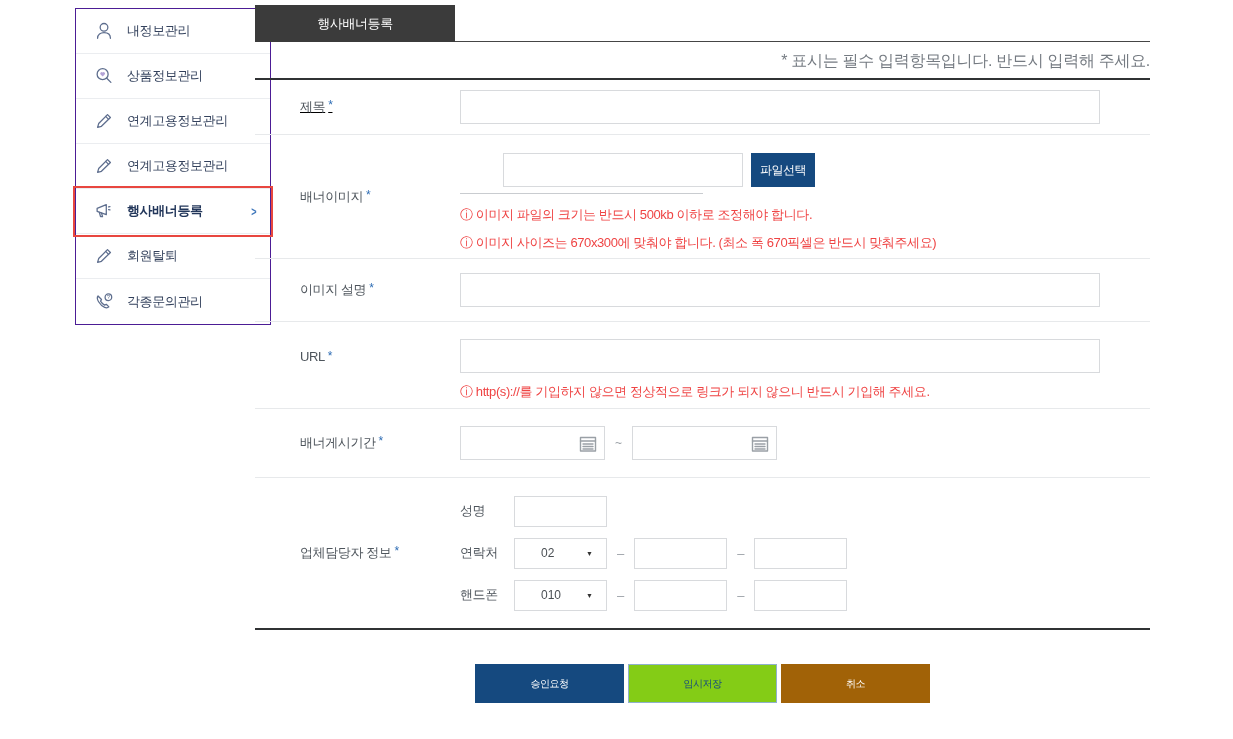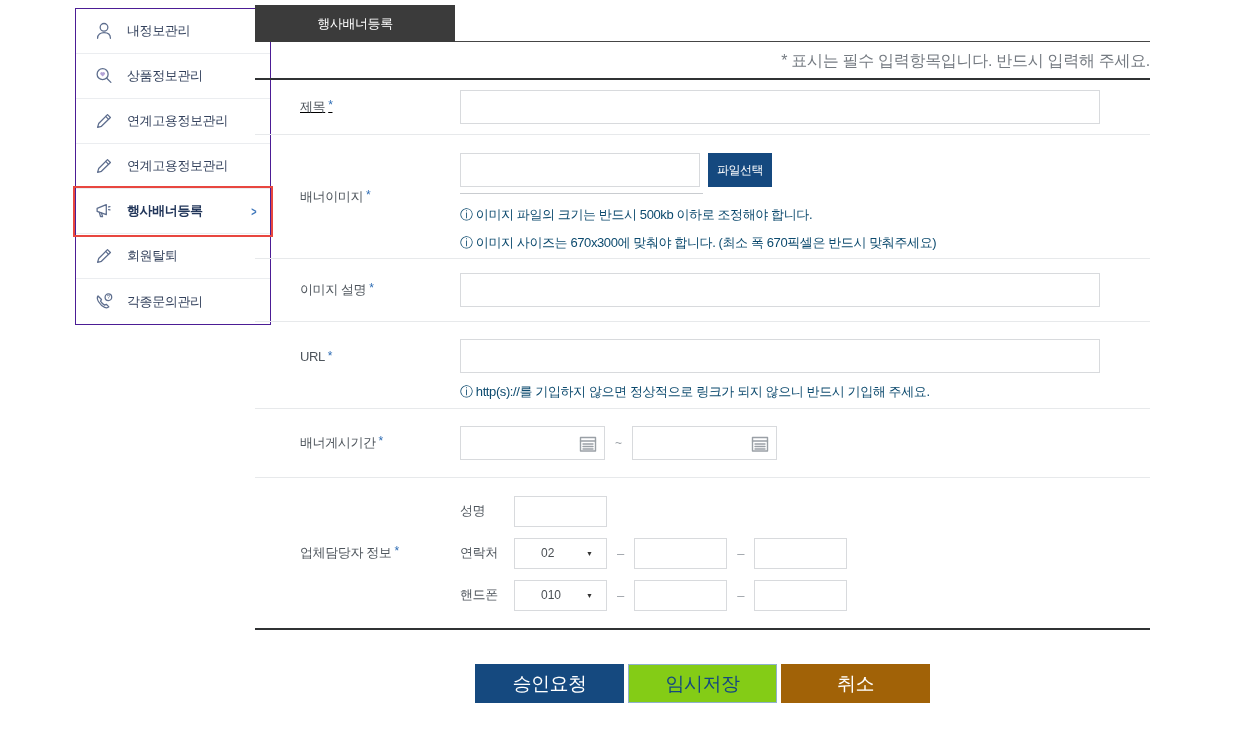--- a/index.html
+++ b/index.html
@@ -31,26 +31,26 @@
   .flabel { width:205px; padding-left:45px; font-size:13px; color:#4e555c; letter-spacing:-0.4px; flex-shrink:0; white-space:nowrap; }
   .req { color:#2f6db4; font-size:12px; margin-left:3px; vertical-align:top; }
   .fcontent { flex:1; }
 
   .txt { width:640px; height:34px; border:1px solid #d8dadd; background:#fff; padding:0 10px; font-size:13px; color:#333;
          font-family:"Liberation Sans","DejaVu Sans",sans-serif; outline:none; display:block; }
 
   .row-title { height:55px;text-decoration:underline; }
   .row-banner { height:124px; align-items:center; }
   .row-banner .fcontent { padding-top:18px; align-self:flex-start; }
-  .file-line { display:flex; align-items:center; }
+  .file-line { display:flex; align-items:center;margin-left:43px; }
   .file-input { width:240px; height:34px; border:1px solid #d8dadd; padding:0 10px; font-size:13px; outline:none; display:block; }
   .file-btn { width:64px; height:34px; margin-left:8px; background:#15497f; color:#fff; border:none; font-size:12px;
               letter-spacing:-0.5px; cursor:pointer; font-family:"Liberation Sans","DejaVu Sans",sans-serif; }
   .file-underline { width:243px; border-bottom:1px solid #c9ccd0; margin-top:6px; }
-  .info { font-size:13px; color:#0c4a6e; letter-spacing:-0.4px; }
+  .info { font-size:13px; color:#ef4444; letter-spacing:-0.4px; }
   .info-1 { margin-top:12px; }
   .info-2 { margin-top:10px; }
   .row-desc { height:63px; }
   .row-url { height:87px; align-items:flex-start; }
   .row-url .flabel { padding-top:27px; }
   .row-url .fcontent { padding-top:17px; }
   .row-url .info { margin-top:10px; }
   .row-period { height:69px; }
   .date-line { display:flex; align-items:center; }
   .date-box { position:relative; width:145px; height:34px; border:1px solid #d8dadd; background:#fff; }
@@ -62,21 +62,21 @@
   .sub-row { display:flex; align-items:center; margin-bottom:11px; }
   .sub-row:last-child { margin-bottom:0; }
   .sub-label { width:54px; font-size:13px; color:#4e555c; letter-spacing:-0.4px; flex-shrink:0; }
   .small-input { width:93px; height:31px; border:1px solid #d8dadd; padding:0 8px; font-size:12px; outline:none; }
   .select-box { width:93px; height:31px; border:1px solid #d8dadd; background:#fff; display:flex; align-items:center;
                 justify-content:space-between; padding:0 13px 0 26px; font-size:12px; color:#4a4f54; cursor:pointer; }
   .select-arrow { font-size:7px; color:#333; }
   .dash { color:#9aa0a6; font-size:13px; margin:0 10px; }
 
   .actions { margin-top:34px; display:flex; justify-content:center; gap:4px; }
-  .btn { width:149px; height:39px; display:flex; align-items:center; justify-content:center; font-size:19px;
+  .btn { width:149px; height:39px; display:flex; align-items:center; justify-content:center; font-size:10px;
          letter-spacing:-0.5px; cursor:pointer; border:none; font-family:"Liberation Sans","DejaVu Sans",sans-serif; }
   .btn-approve { background:#15497f; color:#fff; }
   .btn-temp { background:#84cc16; color:#15497f; border:1px solid #8fb0cc; }
   .btn-cancel { background:#a16207; color:#fff; }
 
   svg.lineicon { stroke:#5e6e8e; fill:none; stroke-width:1.4; stroke-linecap:round; stroke-linejoin:round; }
 </style>
 </head>
 <body>
 

